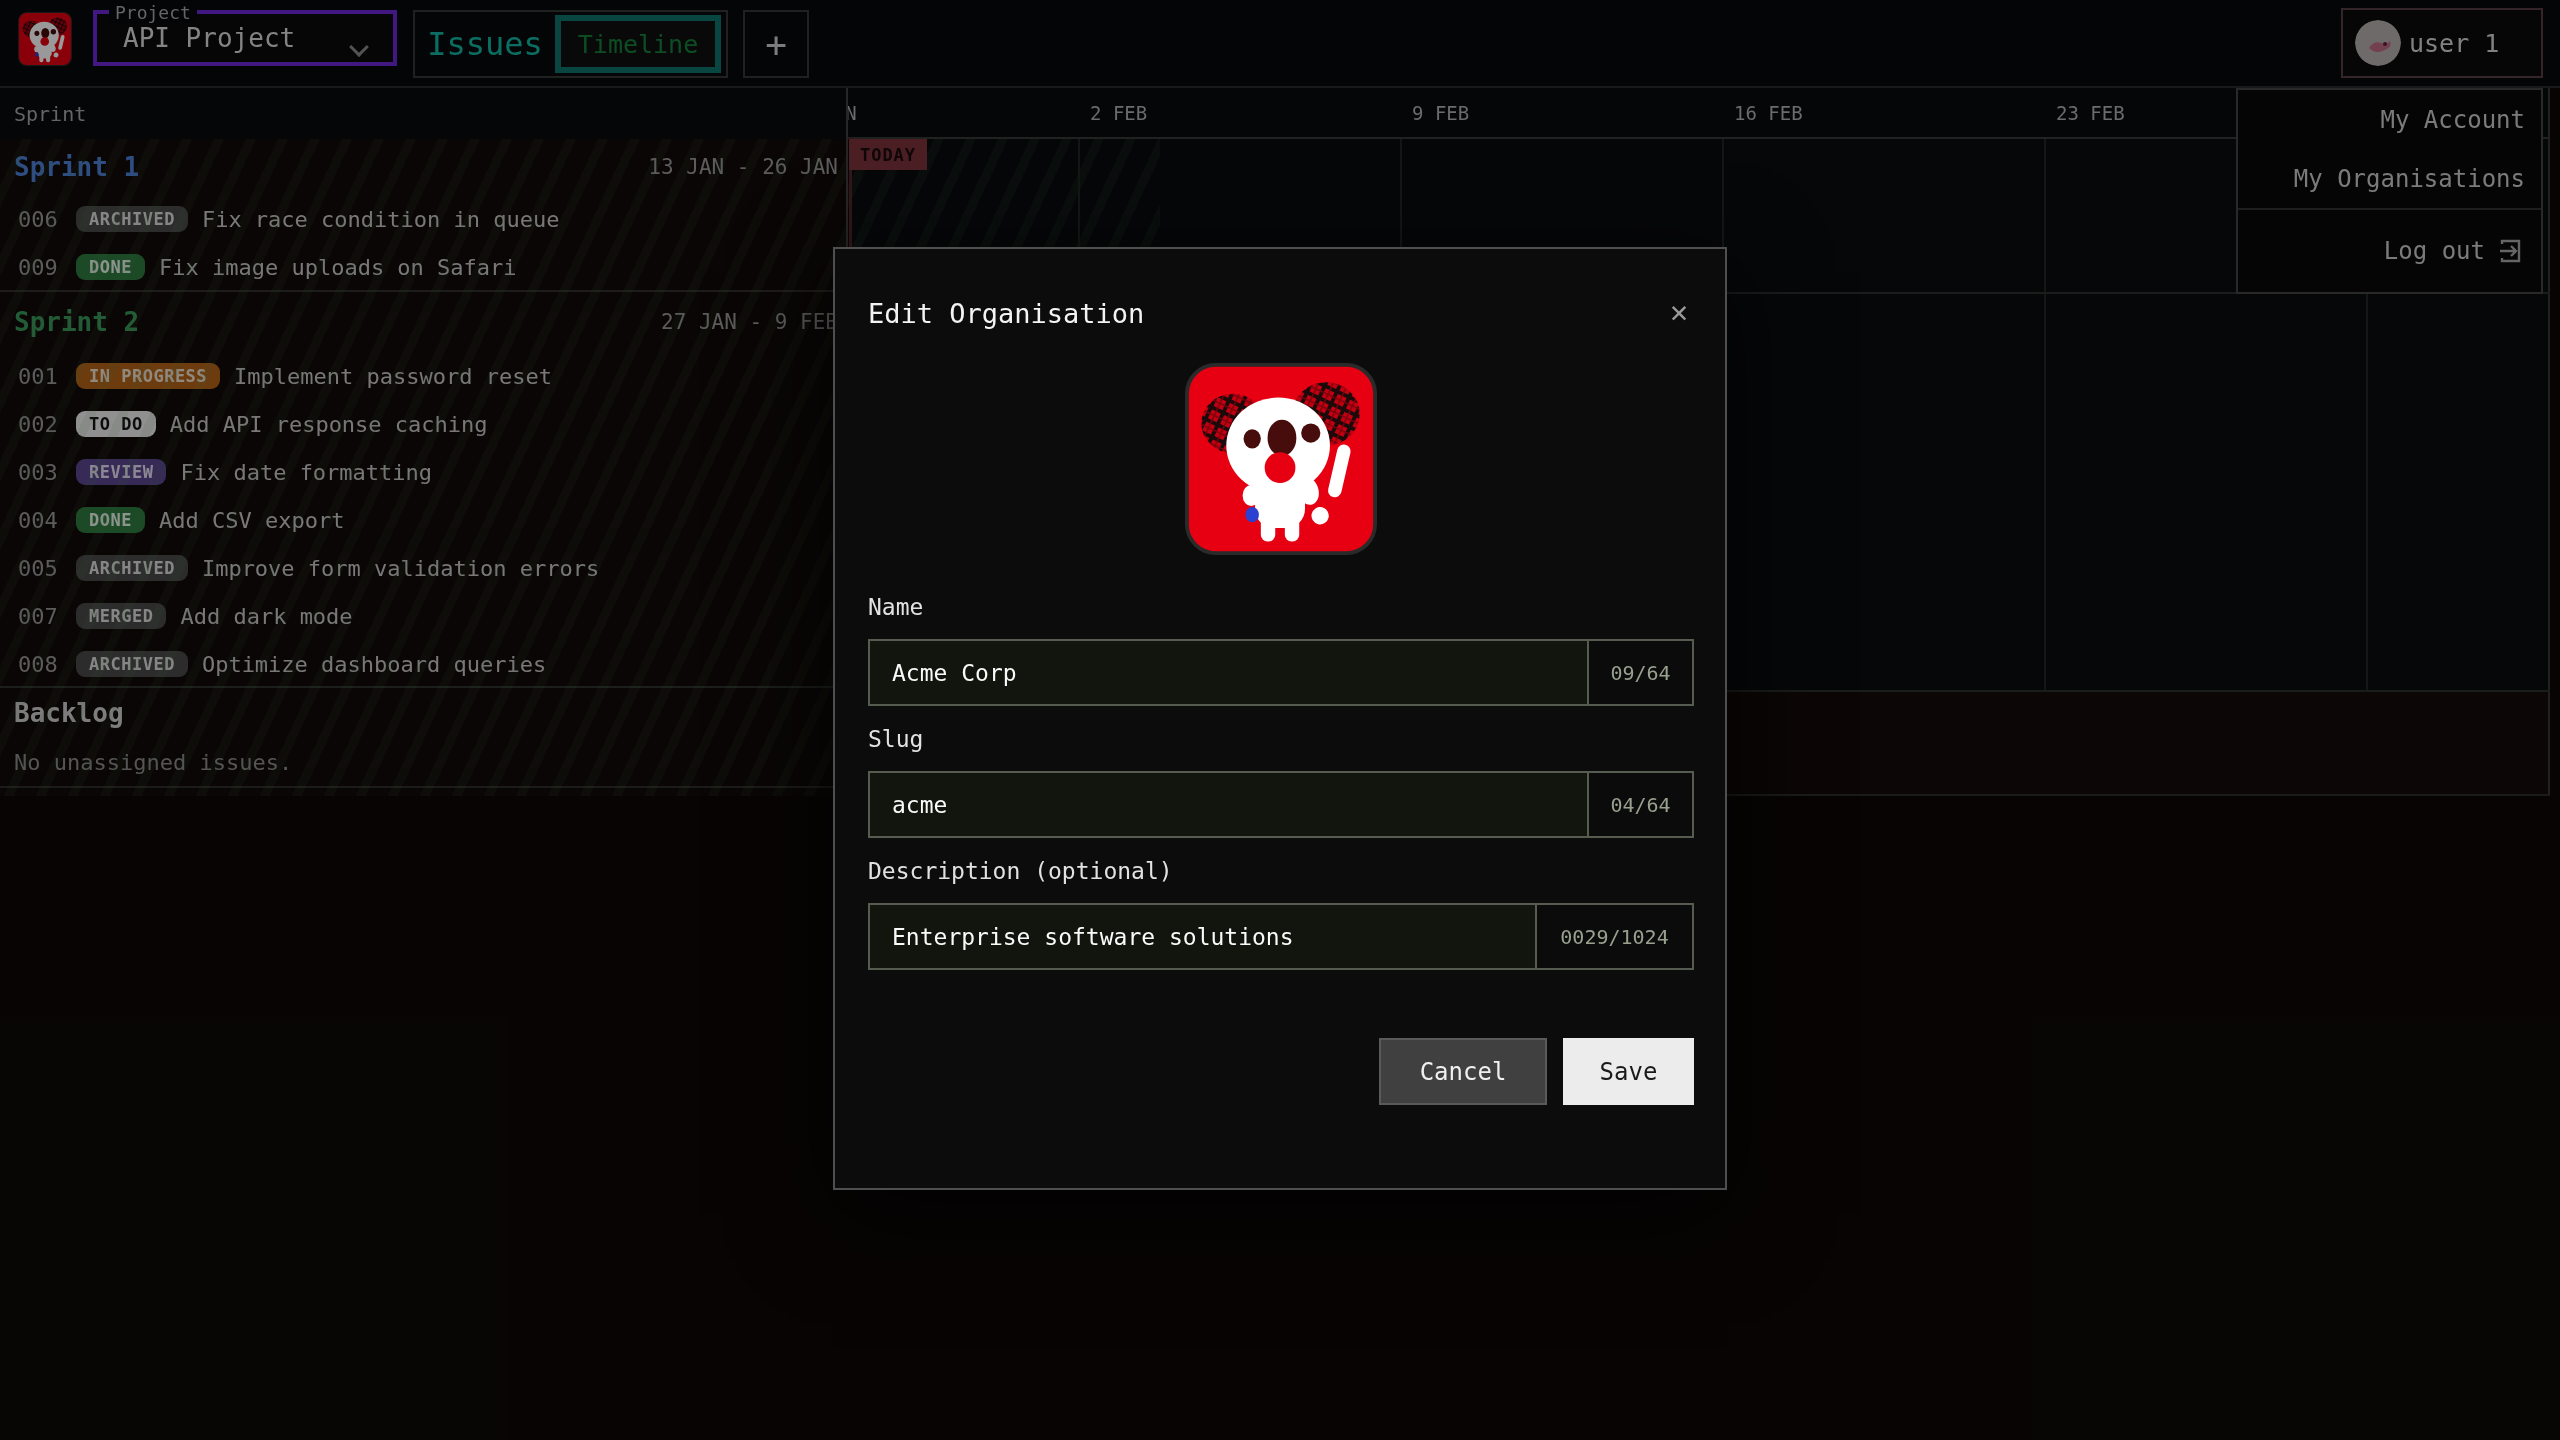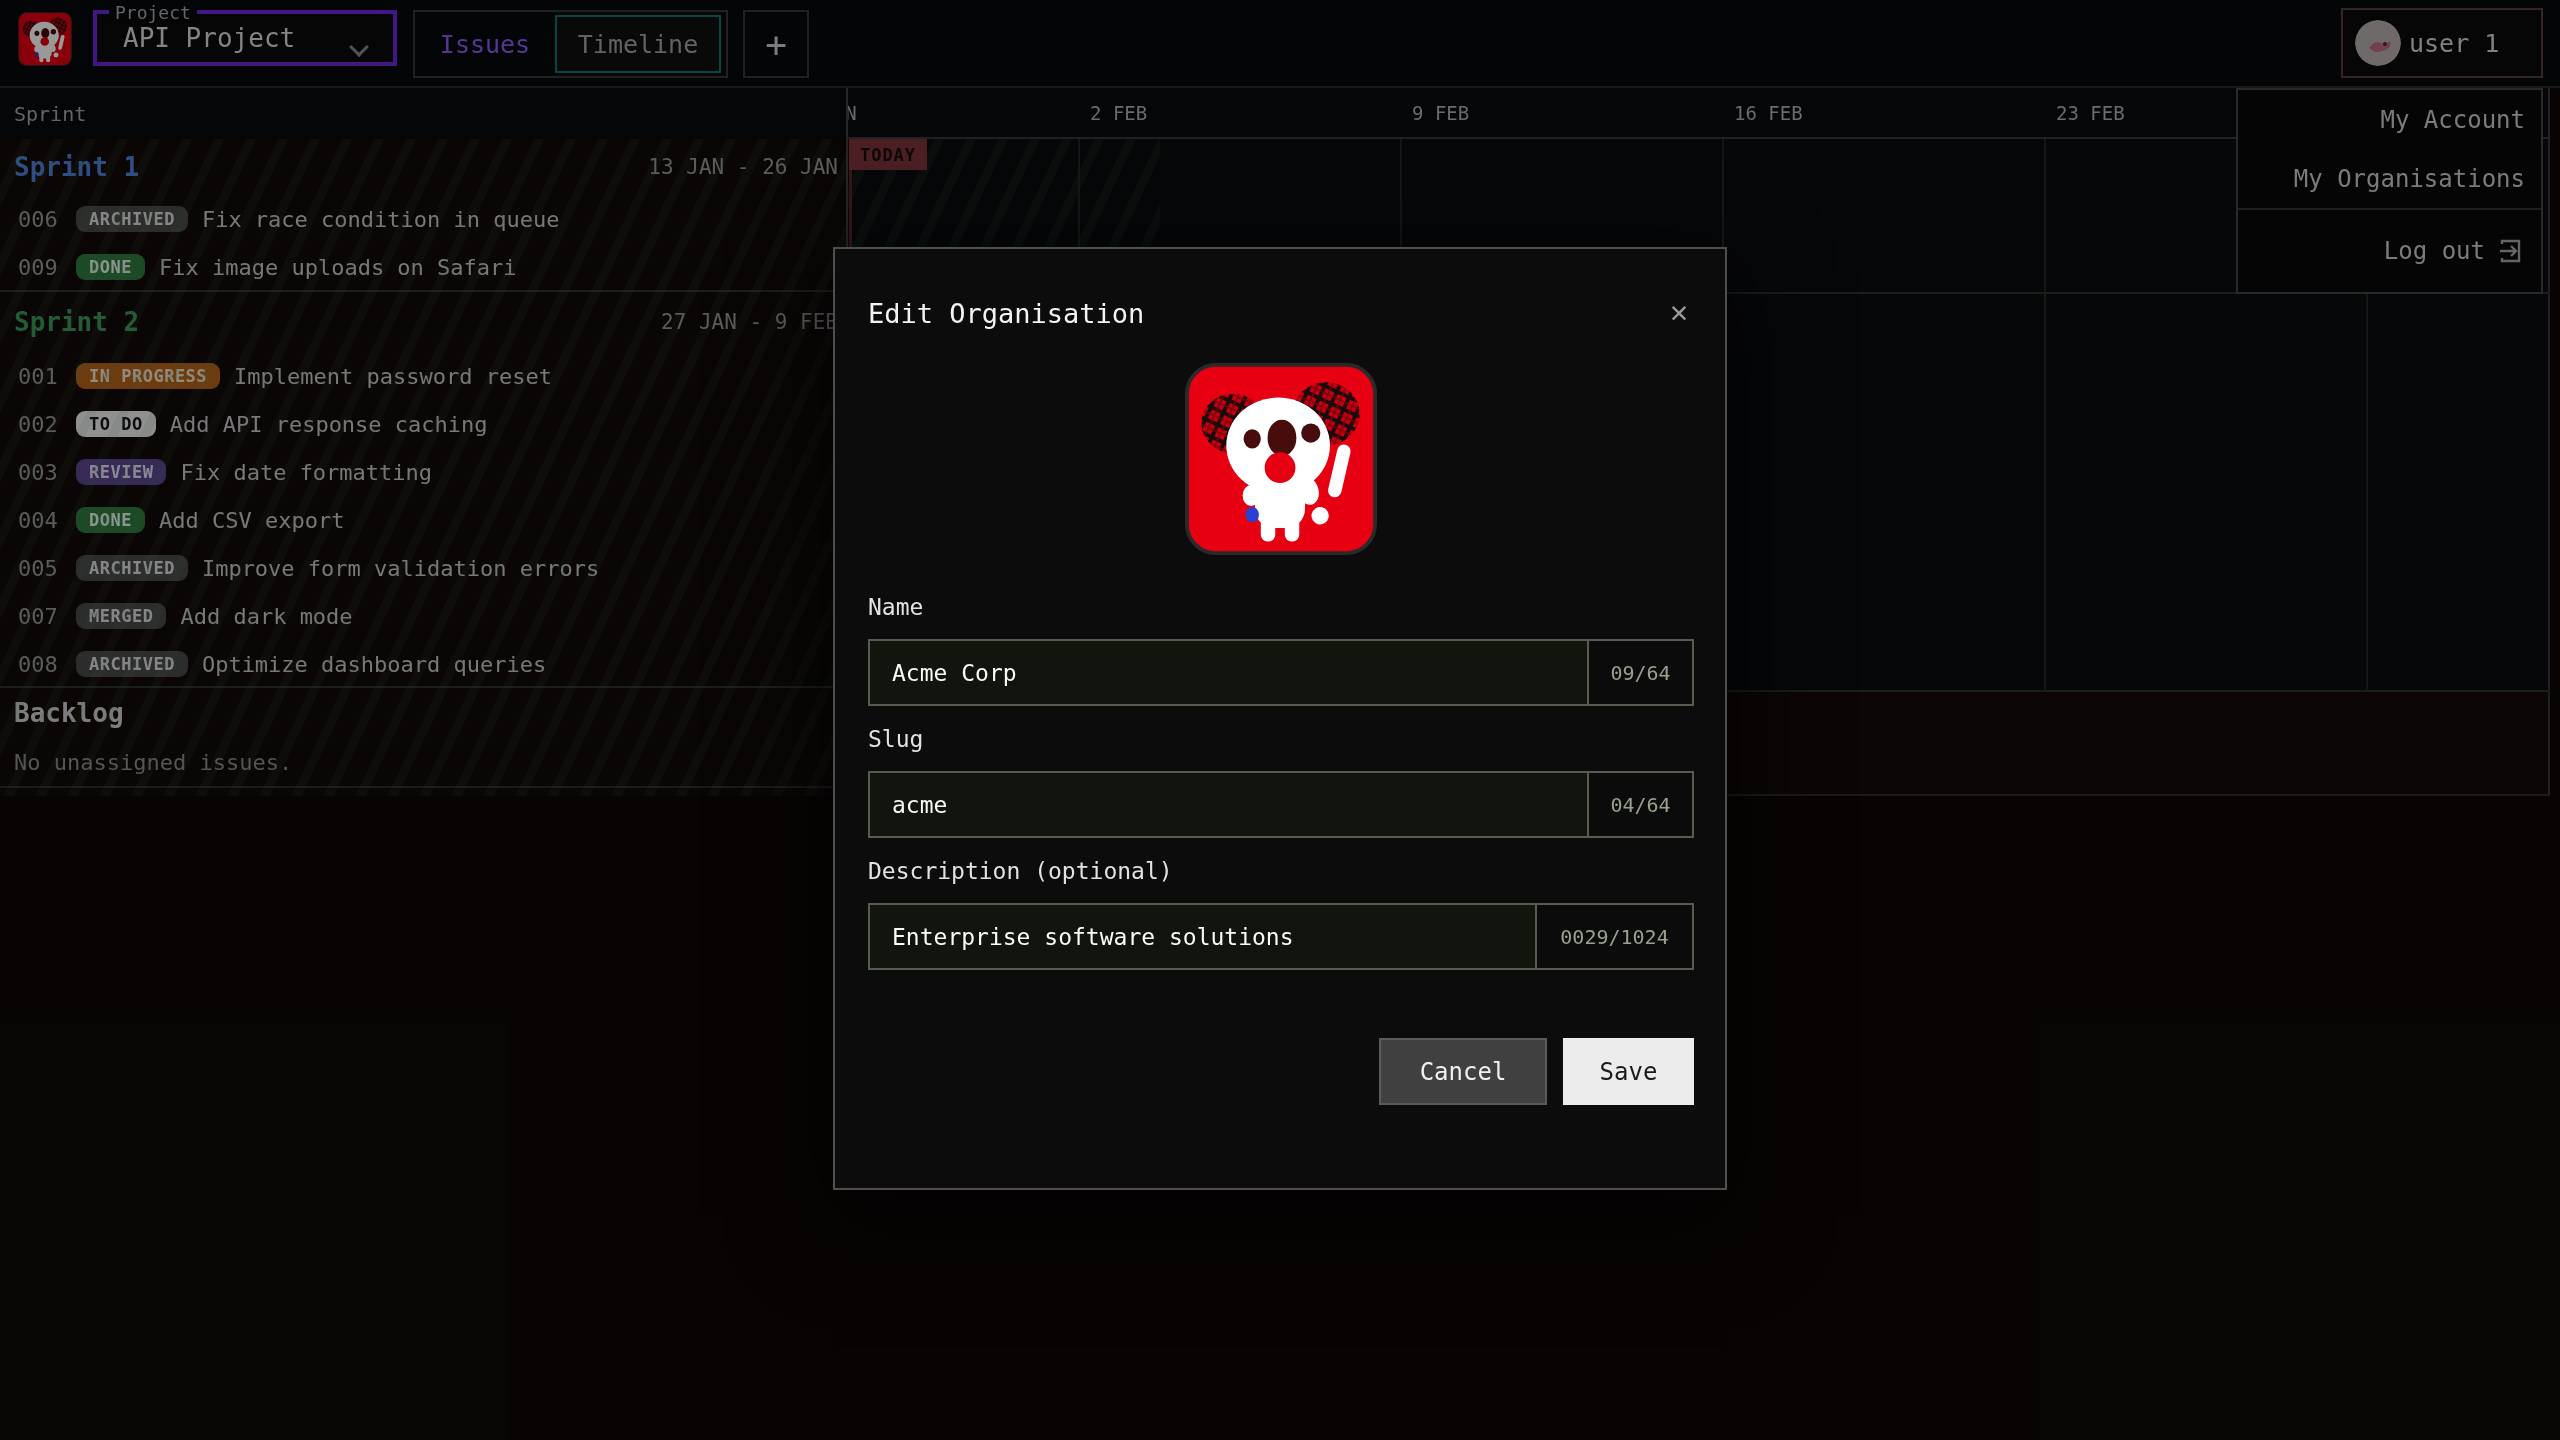--- a/index.html
+++ b/index.html
@@ -19,24 +19,24 @@
     border:4px solid #6d28d9; background:#0a0a0c; cursor:pointer; }
   .project-select .legend { position:absolute; top:-12px; left:12px; background:#08090b;
     padding:0 6px; font-size:18px; color:#a8a8a8; }
   .project-select .value { position:absolute; left:26px; top:50%; transform:translateY(-50%);
     font-size:26px; color:#dcdcdc; }
   .chevron-down { position:absolute; right:26px; top:24px; width:16px; height:16px; }
   .chevron-down::before { content:""; position:absolute; left:1px; top:2px; width:11px; height:11px;
     border-right:3px solid #8a8a8a; border-bottom:3px solid #8a8a8a; transform:rotate(45deg); }
   .view-tabs { position:absolute; left:413px; top:10px; width:315px; height:68px;
     border:2px solid #383838; display:flex; align-items:center; }
-  .tab-issues { flex:0 0 140px; text-align:center; font-size:25px; color:#8b5cf6; cursor:pointer; }
+  .tab-issues { flex:0 0 140px; text-align:center; font-size:32px; color:#14b8a6; cursor:pointer; }
   .tab-timeline { position:absolute; left:140px; top:3px; width:166px; height:58px;
-    border:2px solid #0f766e; background:#101011; display:flex; align-items:center;
-    justify-content:center; font-size:25px; color:#a3a3a3; cursor:pointer; }
+    border:6px solid #0f766e; background:#101011; display:flex; align-items:center;
+    justify-content:center; font-size:25px; color:#15803d; cursor:pointer; }
   .add-button { position:absolute; left:743px; top:10px; width:66px; height:68px;
     border:2px solid #383838; display:flex; align-items:center; justify-content:center;
     font-size:36px; color:#cfcfcf; cursor:pointer; }
   .user-button { position:absolute; left:2341px; top:8px; width:202px; height:70px;
     border:2px solid #5a3f44; background:#0c0b0b; display:flex; align-items:center;
     gap:8px; padding-left:12px; cursor:pointer; }
   .avatar { width:46px; height:46px; border-radius:50%; overflow:hidden; flex:0 0 auto; }
   .user-name { font-size:25px; color:#d8d8d8; }
 
   

